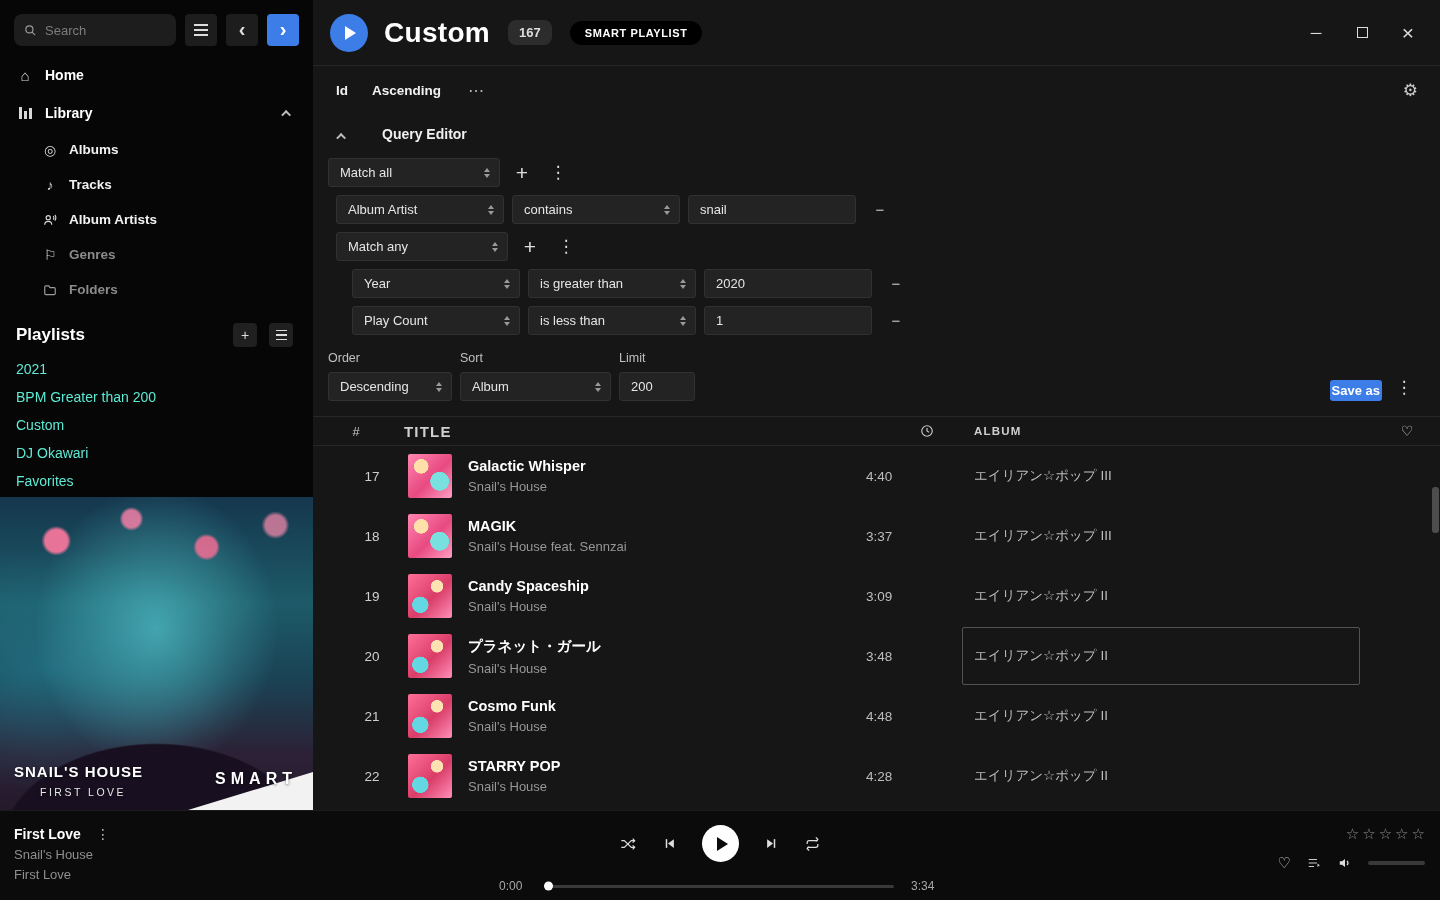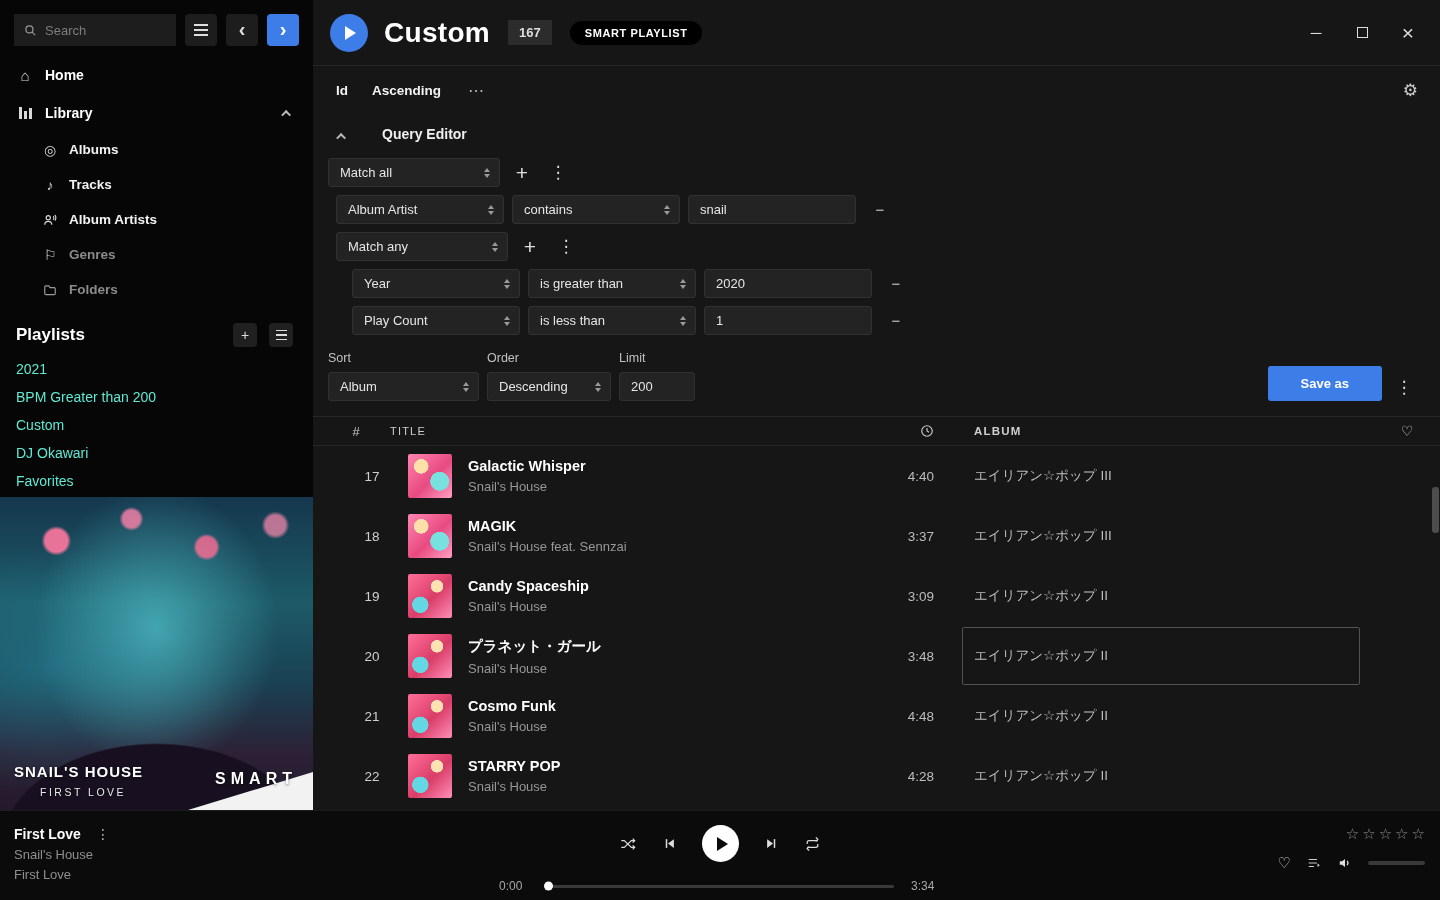--- a/index.html
+++ b/index.html
@@ -10,21 +10,21 @@
     color: #eaeaea;
     -webkit-font-smoothing: antialiased;
   }
   :root { --accent: #3d7de8; }
 
   .app { display: flex; height: 810px; }
 
   
   .sidebar { width: 313px; background: #060606; display: flex; flex-direction: column; flex-shrink: 0; }
   .sb-top { display: flex; gap: 9px; padding: 14px 13px 10px 14px; align-items: center; }
-  .search-box { width: 162px; height: 32px; background: #1d1d1d; border-radius: 0; display: flex; align-items: center; padding: 0 10px; gap: 8px; }
+  .search-box { width: 162px; height: 32px; background: #1d1d1d; border-radius: 8px; display: flex; align-items: center; padding: 0 10px; gap: 8px; }
   .search-box input { background: transparent; border: none; outline: none; color: #ddd; font-size: 13px; width: 110px; font-family: inherit; }
   .search-box input::placeholder { color: #7d7d7d; }
   .sq-btn { width: 32px; height: 32px; background: #1d1d1d; border-radius: 4px; display: flex; align-items: center; justify-content: center; color: #ddd; font-size: 18px; cursor: pointer; }
   .sq-btn.accent { background: var(--accent); color: #fff; }
   .burger { position: relative; width: 14px; height: 2px; background: #ddd; }
   .burger::before, .burger::after { content: ''; position: absolute; left: 0; width: 14px; height: 2px; background: #ddd; }
   .burger::before { top: -5px; } .burger::after { top: 5px; }
   .chev-glyph { font-size: 20px; font-weight: 700; line-height: 1; padding-bottom: 3px; }
 
   .nav-item { height: 38px; display: flex; align-items: center; gap: 11px; padding: 0 16px; font-size: 14px; font-weight: 700; color: #fff; cursor: pointer; }
@@ -63,21 +63,21 @@
   .art-artist { position: absolute; left: 14px; bottom: 30px; font-size: 15px; font-weight: 800; letter-spacing: 1px; color: #fff; text-shadow: 0 1px 3px rgba(0,0,0,.6); }
   .art-title { position: absolute; left: 40px; bottom: 12px; font-size: 10.5px; letter-spacing: 2.5px; color: #e8e8e8; text-shadow: 0 1px 3px rgba(0,0,0,.6); }
   .art-logo { position: absolute; right: 16px; bottom: 22px; font-size: 16px; font-weight: 700; letter-spacing: 5px; color: #fff; text-shadow: 0 1px 3px rgba(0,0,0,.5); }
 
   
   .main { flex: 1; background: #161616; position: relative; overflow: hidden; display: flex; flex-direction: column; }
   .main-header { height: 66px; display: flex; align-items: center; padding-left: 17px; border-bottom: 1px solid #262626; flex-shrink: 0; }
   .play-circle { width: 38px; height: 38px; border-radius: 50%; background: var(--accent); display: flex; align-items: center; justify-content: center; cursor: pointer; flex-shrink: 0; }
   .play-circle::after { content: ''; display: block; margin-left: 3px; border-left: 11px solid #fff; border-top: 7px solid transparent; border-bottom: 7px solid transparent; }
   .page-title { font-size: 28px; font-weight: 800; color: #fff; margin-left: 16px; letter-spacing: .3px; }
-  .count-badge { margin-left: 18px; background: #2c2c2c; border-radius: 0; padding: 5px 11px; font-size: 13px; font-weight: 700; color: #ddd; }
+  .count-badge { margin-left: 18px; background: #2c2c2c; border-radius: 8px; padding: 5px 11px; font-size: 13px; font-weight: 700; color: #ddd; }
   .smart-badge { margin-left: 18px; background: #000; border-radius: 13px; padding: 6px 15px; font-size: 11px; font-weight: 800; letter-spacing: .6px; color: #fff; }
   .win-controls { margin-left: auto; display: flex; gap: 28px; padding-right: 23px; align-items: center; }
   .win-btn { color: #ddd; font-size: 15px; cursor: pointer; display: flex; align-items: center; justify-content: center; width: 18px; height: 18px; }
   .maxi-box { width: 11px; height: 11px; border: 1.5px solid #ddd; }
   .win-btn.close { font-size: 21px; }
 
   .sort-bar { height: 48px; display: flex; align-items: center; padding: 0 22px 0 23px; flex-shrink: 0; }
   .sort-field { font-size: 13.5px; font-weight: 700; color: #f2f2f2; cursor: pointer; }
   .sort-dir { font-size: 13.5px; font-weight: 700; color: #f2f2f2; margin-left: 24px; cursor: pointer; }
   .sort-more { margin-left: 27px; color: #b5b5b5; font-size: 16px; cursor: pointer; letter-spacing: 1px; }
@@ -97,47 +97,47 @@
   .updown i.d { border-top: 4px solid #9a9a9a; }
   .text-input { height: 29px; width: 168px; background: #232323; border: 1px solid #313131; border-radius: 3px; padding: 0 11px; font-size: 13px; color: #e5e5e5; outline: none; font-family: inherit; }
   .text-input.w-limit { width: 76px; }
   .icon-btn { width: 28px; height: 28px; display: flex; align-items: center; justify-content: center; color: #ddd; cursor: pointer; font-size: 17px; }
   .icon-btn.plus { font-size: 21px; font-weight: 400; }
   .minus-btn { width: 28px; height: 28px; display: flex; align-items: center; justify-content: center; color: #ccc; cursor: pointer; font-size: 15px; margin-left: 2px; }
 
   .qe-sort { display: flex; align-items: flex-end; gap: 8px; margin-top: 16px; padding-left: 0; }
   .field-group { display: flex; flex-direction: column; gap: 7px; }
   .field-label { font-size: 12.5px; color: #c0c0c0; }
-  .save-btn { margin-left: auto; height: 35px; padding: 0 33px; background: var(--accent); border-radius: 3px; color: #fff; font-size: 13px; font-weight: 700; display: flex; align-items: center; cursor: pointer; }
+  .save-btn { margin-left: auto; height: 21px; padding: 0 2px; background: var(--accent); border-radius: 3px; color: #fff; font-size: 13px; font-weight: 700; display: flex; align-items: center; cursor: pointer; }
 
   
   .table-head { display: flex; align-items: center; height: 30px; margin-top: 15px; border-top: 1px solid #272727; border-bottom: 1px solid #272727; padding-left: 23px; flex-shrink: 0; }
   .th-idx { width: 40px; text-align: center; font-size: 13px; color: #c9c9c9; cursor: pointer; }
-  .th-title { flex: 1; margin-left: 14px; font-size: 11px; letter-spacing: 1.2px; color: #cfcfcf; font-weight: 400; cursor: pointer; }
+  .th-title { flex: 1; margin-left: 28px; font-size: 15px; letter-spacing: 1.2px; color: #cfcfcf; font-weight: 700; cursor: pointer; }
   .th-clock { width: 34px; display: flex; justify-content: flex-end; cursor: pointer; }
   .th-album { width: 440px; padding-left: 40px; font-size: 11.5px; letter-spacing: 1.2px; color: #cfcfcf; font-weight: 700; cursor: pointer; }
   .th-heart { width: 66px; text-align: center; font-size: 14px; color: #c9c9c9; cursor: pointer; }
 
   .track-list { overflow: hidden; flex: 1; }
   .trow { display: flex; align-items: center; height: 60px; padding-left: 23px; cursor: pointer; margin-left: 16px; }
   .c-idx { width: 40px; text-align: center; color: #cfcfcf; font-size: 13.5px; }
   .c-thumb { width: 76px; display: flex; justify-content: center; }
   .thumb { width: 44px; height: 44px; border-radius: 2px; }
   .art-iii { background:
       radial-gradient(circle at 30% 28%, #ffe0a8 0 16%, transparent 17%),
       radial-gradient(circle at 72% 62%, #78e0de 0 22%, transparent 23%),
       linear-gradient(135deg, #ff86b2 0%, #e84a80 55%, #ff9fc4 100%); }
   .art-ii { background:
       radial-gradient(circle at 66% 28%, #ffe2b2 0 14%, transparent 15%),
       radial-gradient(circle at 28% 70%, #64d8e2 0 18%, transparent 19%),
       linear-gradient(135deg, #ff6f98 0%, #d93d68 55%, #ff8fb8 100%); }
   .c-title { flex: 1; min-width: 0; }
   .t-title { font-size: 14.5px; font-weight: 700; color: #fff; margin-bottom: 5px; }
   .t-artist { font-size: 13px; color: #979797; }
-  .c-dur { width: 68px; text-align: right; color: #bdbdbd; font-size: 13.5px; }
+  .c-dur { width: 68px; color: #bdbdbd; font-size: 13.5px; }
   .c-album { width: 440px; padding-left: 40px; color: #bdbdbd; font-size: 13.5px; position: relative; height: 100%; display: flex; align-items: center; }
   .c-album.focused::after { content: ''; position: absolute; left: 28px; right: 14px; top: 1px; bottom: 1px; border: 1px solid #525252; border-radius: 2px; pointer-events: none; }
   .c-heart { width: 66px; }
   .scroll-thumb { position: absolute; right: 1px; top: 487px; width: 7px; height: 46px; background: #4d4d4d; border-radius: 3px; cursor: pointer; }
 
   
   .player { height: 90px; background: #0b0b0b; position: relative; border-top: 1px solid #1c1c1c; }
   .np { position: absolute; left: 14px; top: 15px; }
   .np-title-row { display: flex; align-items: center; gap: 15px; }
   .np-title { font-size: 14px; font-weight: 700; color: #fff; }
@@ -374,33 +374,33 @@
               <i class="u"></i>
               <i class="d"></i>
             </span>
         </div>
         <input class="text-input" value="1" style="">
         <span class="minus-btn">−</span>
       </div>
 
       <div class="qe-sort">
         <div class="field-group">
-          <span class="field-label">Sort</span>
-          <div class="select w-sort">
-            <span>Album</span>
+          <span class="field-label">Order</span>
+          <div class="select w-order">
+            <span>Descending</span>
             <span class="updown">
                 <i class="u"></i>
                 <i class="d"></i>
               </span>
           </div>
         </div>
         <div class="field-group">
-          <span class="field-label">Order</span>
-          <div class="select w-order">
-            <span>Descending</span>
+          <span class="field-label">Sort</span>
+          <div class="select w-sort">
+            <span>Album</span>
             <span class="updown">
                 <i class="u"></i>
                 <i class="d"></i>
               </span>
           </div>
         </div>
         <div class="field-group">
           <span class="field-label">Limit</span>
           <input class="text-input w-limit" value="200" style="">
         </div>

